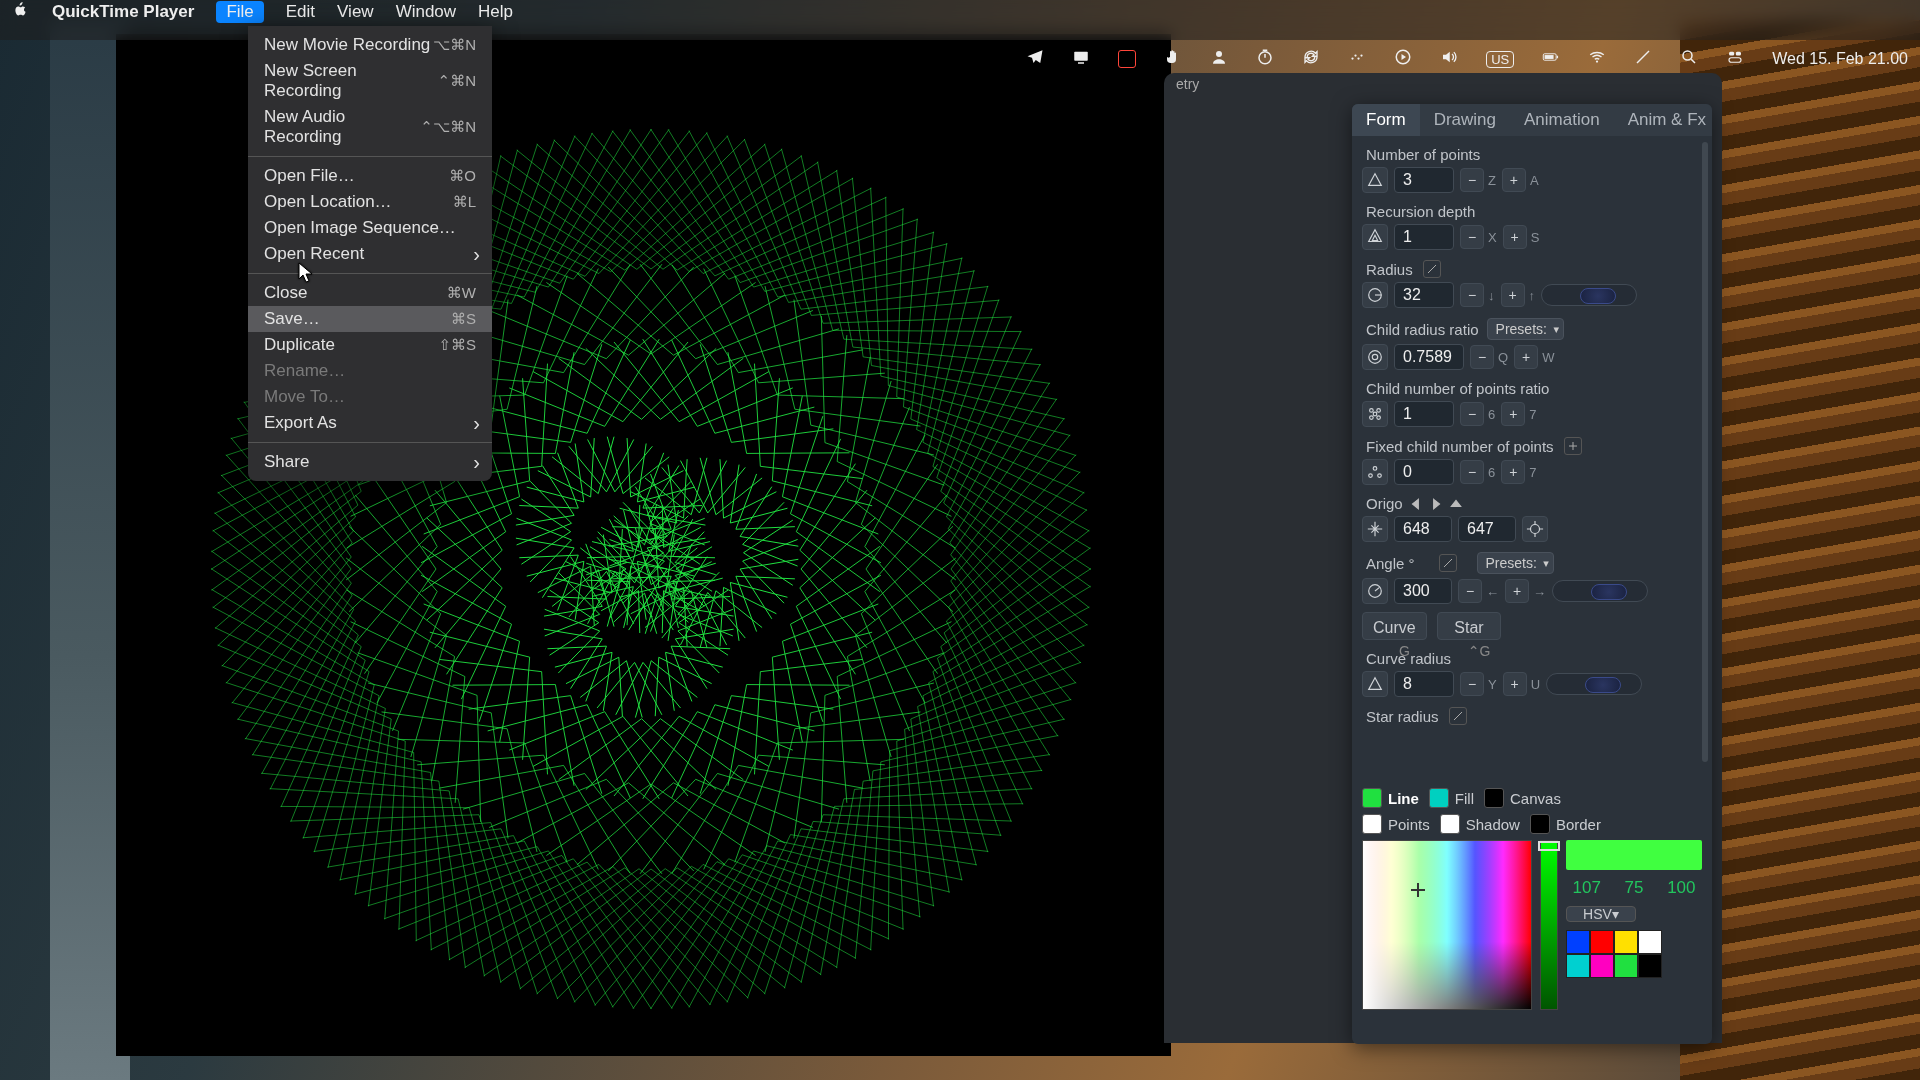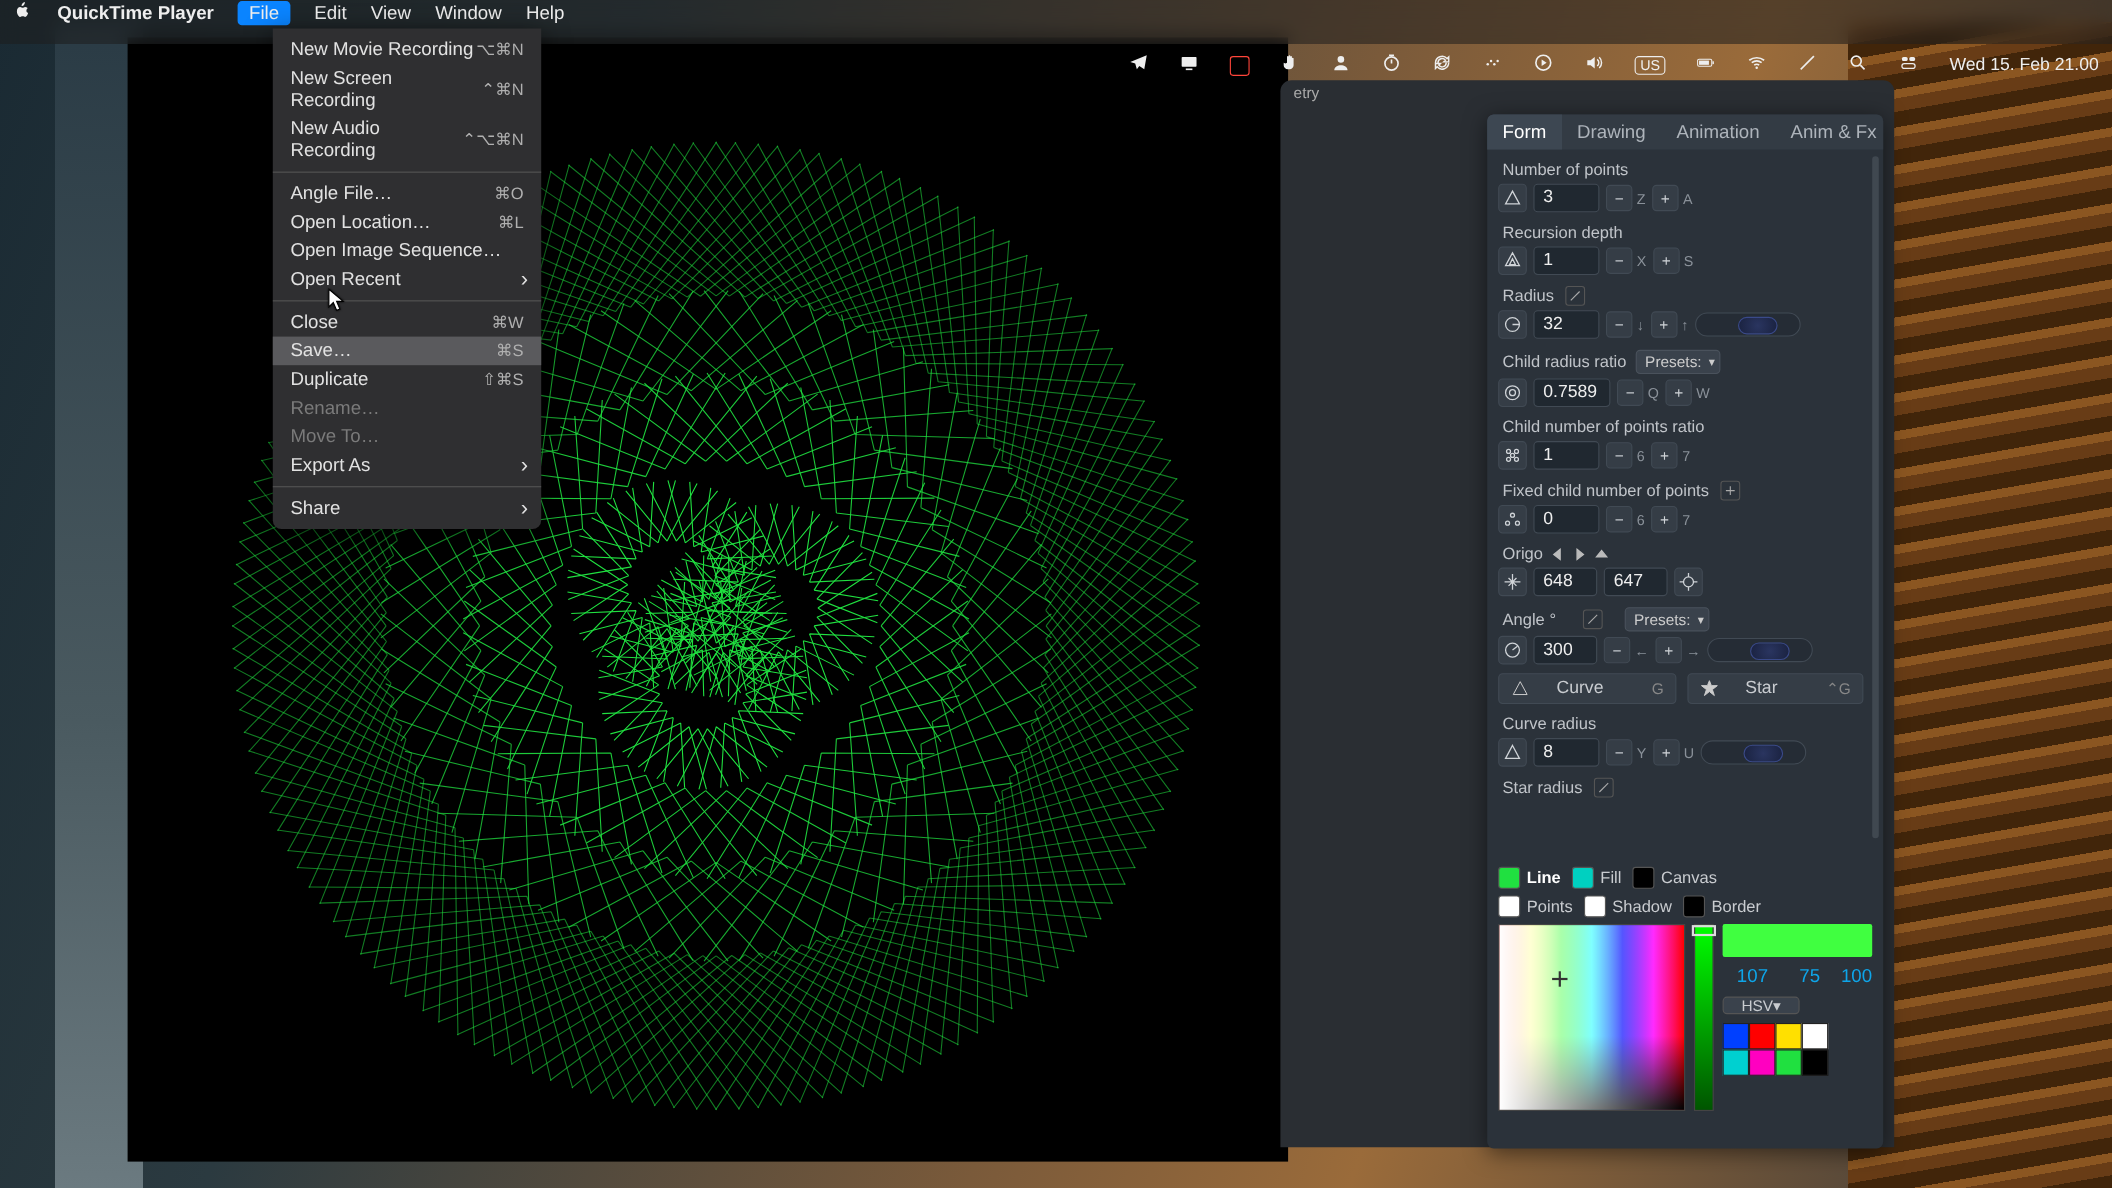--- a/index.html
+++ b/index.html
@@ -99,42 +99,42 @@
   .slider::after{content:"";position:absolute;left:40%;top:3px;width:34px;height:14px;border-radius:8px;
     background:radial-gradient(circle,#2a3560,#1a2240);border:1px solid #3a4a8a;}
   .presets{background:#3a424c;border:1px solid #4a525c;border-radius:4px;
     height:22px;padding:0 16px 0 8px;display:flex;align-items:center;font-size:14px;color:#ccc;position:relative;}
   .presets::after{content:"▾";position:absolute;right:4px;font-size:11px;}
   .mini{width:18px;height:18px;border:1px solid #555;border-radius:3px;display:flex;
     align-items:center;justify-content:center;margin-left:4px;}
   .mini svg{width:12px;height:12px;stroke:#aaa;fill:none;}
   .origo-arrows svg{width:14px;height:14px;stroke:#bbb;fill:#bbb;}
   .btn{background:#353d46;border:1px solid #414a54;border-radius:4px;
-    height:28px;display:flex;align-items:center;gap:24px;padding:0 10px;font-size:16px;}
+    height:28px;display:flex;align-items:center;gap:6px;padding:0 10px;font-size:16px;flex-direction:column;}
 
   
   .color-sec{position:absolute;left:10px;right:10px;bottom:6px;height:250px;}
   .swatch-row{display:flex;gap:10px;margin-bottom:6px;}
   .sw{display:flex;align-items:center;gap:6px;font-size:15px;}
   .sw .box{width:20px;height:20px;border-radius:3px;border:1px solid #555;}
   .picker{display:flex;gap:8px;}
   .sv{width:170px;height:170px;position:relative;border:1px solid #444;
     background:linear-gradient(to right,#fff,rgba(255,255,255,0)),
                linear-gradient(to top,#000,rgba(0,0,0,0) 40%),
                linear-gradient(to right,red,#ff0,#0f0,#0ff,#00f,#f0f,#f00);}
   .sv .cross{position:absolute;left:48px;top:42px;width:14px;height:14px;}
   .sv .cross::before,.sv .cross::after{content:"";position:absolute;background:#333;}
   .sv .cross::before{left:6px;top:0;width:2px;height:14px;}
   .sv .cross::after{top:6px;left:0;height:2px;width:14px;}
   .hue{width:18px;height:170px;background:linear-gradient(#0f0 0%,#050 100%);border:1px solid #444;position:relative;}
   .hue .thumb{position:absolute;top:0;left:-3px;right:-3px;height:10px;border:2px solid #ddd;}
   .right-col{display:flex;flex-direction:column;gap:8px;flex:1;}
   .big-sw{height:30px;border-radius:2px;background:#40ff40;}
   .nums{display:flex;gap:6px;}
-  .nums .n{flex:1;text-align:right;background:transparent;color:#0ea5e9;font-size:17px;}
+  .nums .n{flex:1;text-align:center;background:transparent;color:#22c55e;font-size:17px;}
   .mode{background:#3a424c;border:1px solid #555;border-radius:4px;width:70px;height:16px;
     display:flex;align-items:center;justify-content:center;font-size:14px;}
   .preset-colors{display:grid;grid-template-columns:repeat(4,24px);grid-auto-rows:24px;gap:0;}
   .preset-colors div{border:1px solid #222;}
 </style>
 </head>
 <body>
 
 <div class="desktop">
   <div class="water-left"></div>
@@ -224,21 +224,21 @@
     <div class="item">
       <span>New Screen Recording</span>
       <span class="shortcut">⌃⌘N</span>
     </div>
     <div class="item">
       <span>New Audio Recording</span>
       <span class="shortcut">⌃⌥⌘N</span>
     </div>
     <div class="sep"></div>
     <div class="item">
-      <span>Angle File…</span>
+      <span>Open File…</span>
       <span class="shortcut">⌘O</span>
     </div>
     <div class="item">
       <span>Open Location…</span>
       <span class="shortcut">⌘L</span>
     </div>
     <div class="item">
       <span>Open Image Sequence…</span>
     </div>
     <div class="item sub">

